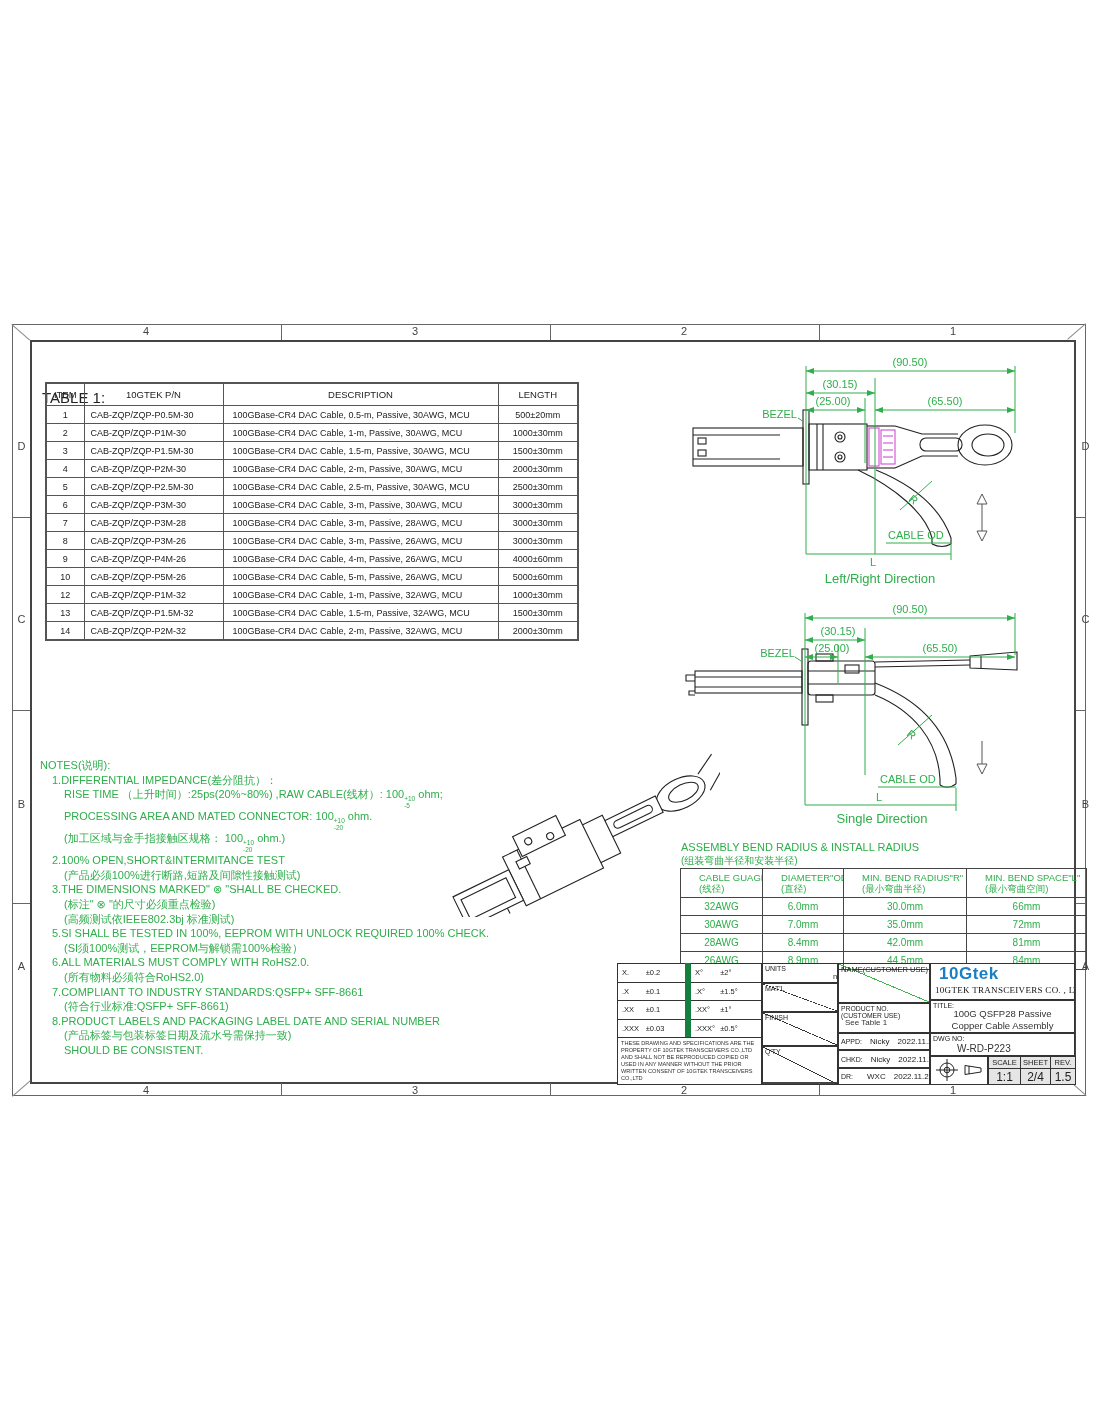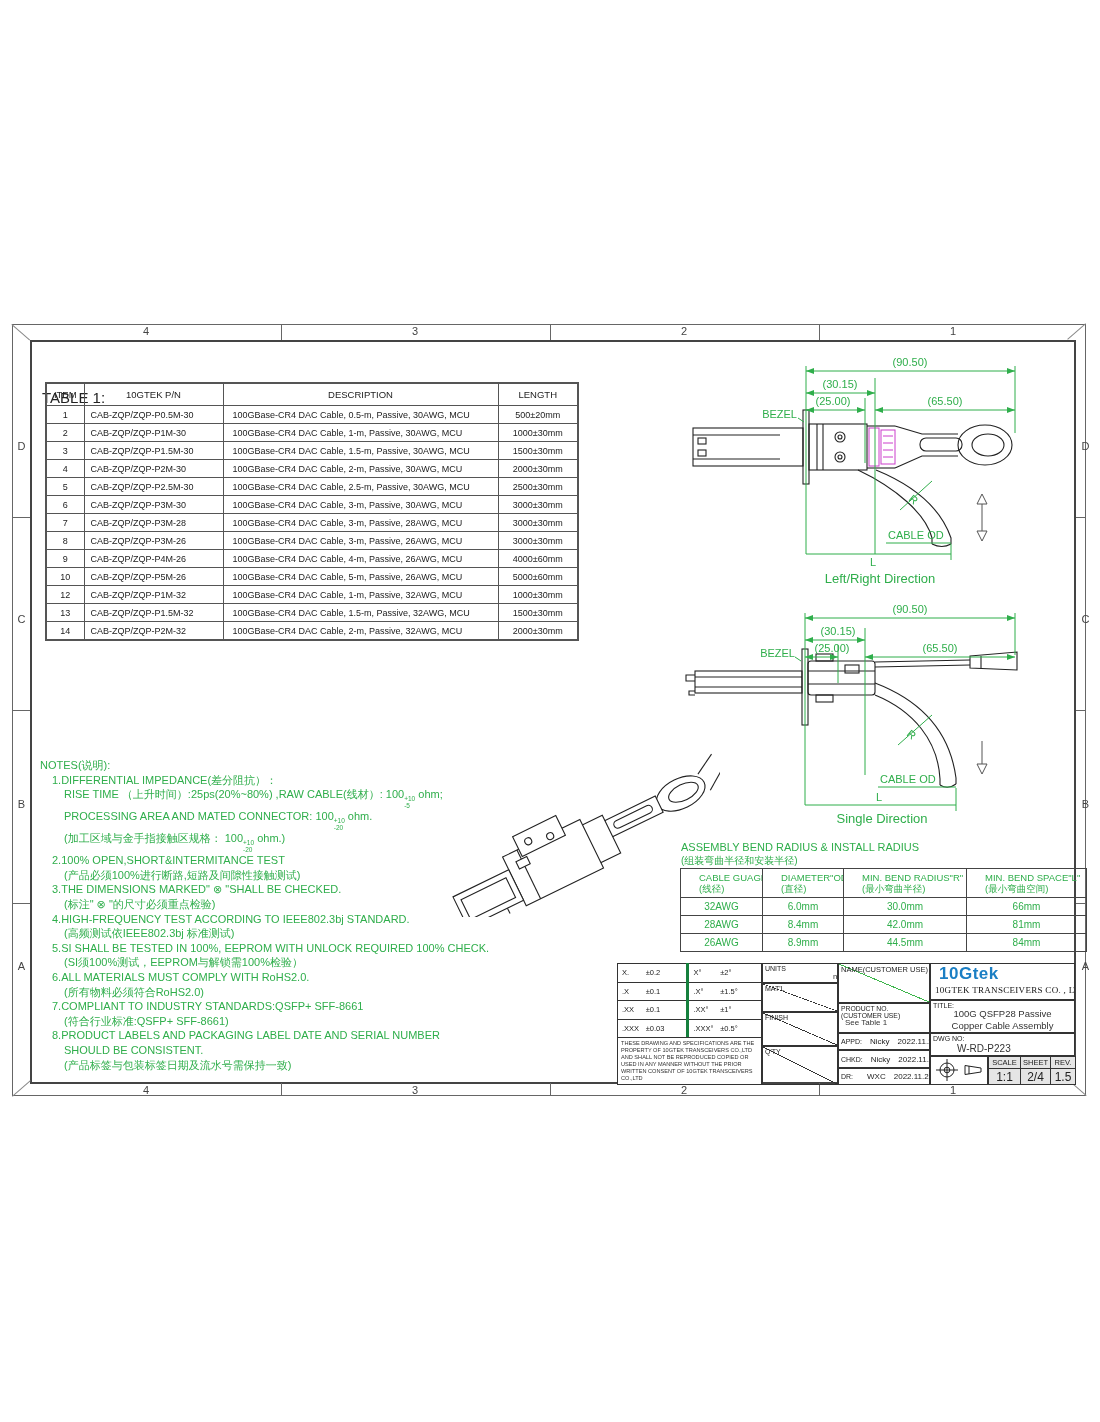--- a/index.html
+++ b/index.html
@@ -37,21 +37,21 @@
   .bendt th,.bendt td{border:1px solid #444;padding:1px 18px;font-weight:normal;overflow:hidden;white-space:nowrap;}
   .bendt th{text-align:left;font-size:9.5px;line-height:11px;height:26px;}
   .bendt td{text-align:center;height:15px;}
   
   .cell{position:absolute;border:1px solid #333;box-sizing:border-box;background:#fff;overflow:hidden;}
   .lbl{font-size:7px;color:#222;}
   .diag-slash{background:linear-gradient(to top right,transparent 49.3%,#333 49.3%,#333 50.7%,transparent 50.7%);}
   .diag-green{background:linear-gradient(to top right,transparent 49.3%,#3cb54a 49.3%,#3cb54a 50.7%,transparent 50.7%);}
   .tolt{position:absolute;left:617px;top:963px;width:145px;table-layout:fixed;font-size:7.5px;color:#222;border:1px solid #333;background:#fff;}
   .tolt td{height:17.5px;padding:0 0 0 4px;border-bottom:1px solid #333;white-space:nowrap;}
-  .tolt td:nth-child(2){border-right:3px solid #15803d;}
+  .tolt td:nth-child(2){border-right:6px solid #15803d;}
   .disc{left:617px;top:1037px;width:145px;height:48px;font-size:5.6px;line-height:7px;color:#333;padding:2px 3px;}
   .sig-row{display:flex;align-items:center;font-size:8px;color:#222;}
   .logo-txt{font-size:17px;font-weight:bold;color:#1b7fc4;letter-spacing:0.5px;}
   .company{font-family:"Liberation Serif", serif;font-size:9px;color:#111;letter-spacing:0.3px;white-space:nowrap;}
   .ssr{position:absolute;left:988px;top:1056px;width:87px;table-layout:fixed;font-size:7.5px;color:#222;border:1px solid #333;background:#e5e5e5;}
   .ssr th,.ssr td{border:1px solid #333;text-align:center;font-weight:normal;padding:0;}
   .ssr th{height:11px;}
   .ssr td{height:15px;font-size:12px;}
   svg text{font-family:"Liberation Sans", sans-serif;}
   .gtxt{fill:#2fae4b;font-size:11px;}
@@ -209,31 +209,30 @@
           <span>-20</span>
         </span><span> ohm.</span></div>
     <div class="nl i2"><span>(加工区域与金手指接触区规格： 100</span><span class="tol">
           <span>+10</span>
           <span>-20</span>
         </span><span> ohm.)</span></div>
     <div class="nl i1">2.100% OPEN,SHORT&amp;INTERMITANCE TEST</div>
     <div class="nl i2">(产品必须100%进行断路,短路及间隙性接触测试)</div>
     <div class="nl i1">3.THE DIMENSIONS MARKED" ⊗ "SHALL BE CHECKED.</div>
     <div class="nl i2">(标注" ⊗ "的尺寸必须重点检验)</div>
-    <div class="nl i1">4.HIGH-FREQUENCY TEST ACCORDING TO IEEE802.3bj STANDARD.</div>
     <div class="nl i2">(高频测试依IEEE802.3bj 标准测试)</div>
     <div class="nl i1">5.SI SHALL BE TESTED IN 100%, EEPROM WITH UNLOCK REQUIRED 100% CHECK.</div>
     <div class="nl i2">(SI须100%测试，EEPROM与解锁需100%检验）</div>
     <div class="nl i1">6.ALL MATERIALS MUST COMPLY WITH RoHS2.0.</div>
     <div class="nl i2">(所有物料必须符合RoHS2.0)</div>
     <div class="nl i1">7.COMPLIANT TO INDUSTRY STANDARDS:QSFP+ SFF-8661</div>
     <div class="nl i2">(符合行业标准:QSFP+ SFF-8661)</div>
     <div class="nl i1">8.PRODUCT LABELS AND PACKAGING LABEL DATE AND SERIAL NUMBER</div>
+    <div class="nl i2">(产品标签与包装标签日期及流水号需保持一致)</div>
     <div class="nl i2">SHOULD BE CONSISTENT.</div>
-    <div class="nl i2">(产品标签与包装标签日期及流水号需保持一致)</div>
   </div>
 
   <svg class="abs" style="left:670px;top:338px;" width="420" height="258" viewBox="0 0 420 258">
     <defs>
       <marker id="a1" markerWidth="9" markerHeight="7" refX="8" refY="3" orient="auto">
           <path d="M0,0 L8,3 L0,6 Z" fill="#2fae4b"></path>
         </marker>
       <marker id="a1s" markerWidth="9" markerHeight="7" refX="0" refY="3" orient="auto">
           <path d="M8,0 L0,3 L8,6 Z" fill="#2fae4b"></path>
         </marker>
@@ -414,20 +413,26 @@
     </tr>
       </thead>
     <tbody>
         <tr>
           <td>32AWG</td>
           <td>6.0mm</td>
           <td>30.0mm</td>
           <td>66mm</td>
         </tr>
         <tr>
+          <td>30AWG</td>
+          <td>7.0mm</td>
+          <td>35.0mm</td>
+          <td>72mm</td>
+        </tr>
+        <tr>
           <td>28AWG</td>
           <td>8.4mm</td>
           <td>42.0mm</td>
           <td>81mm</td>
         </tr>
         <tr>
           <td>26AWG</td>
           <td>8.9mm</td>
           <td>44.5mm</td>
           <td>84mm</td>

